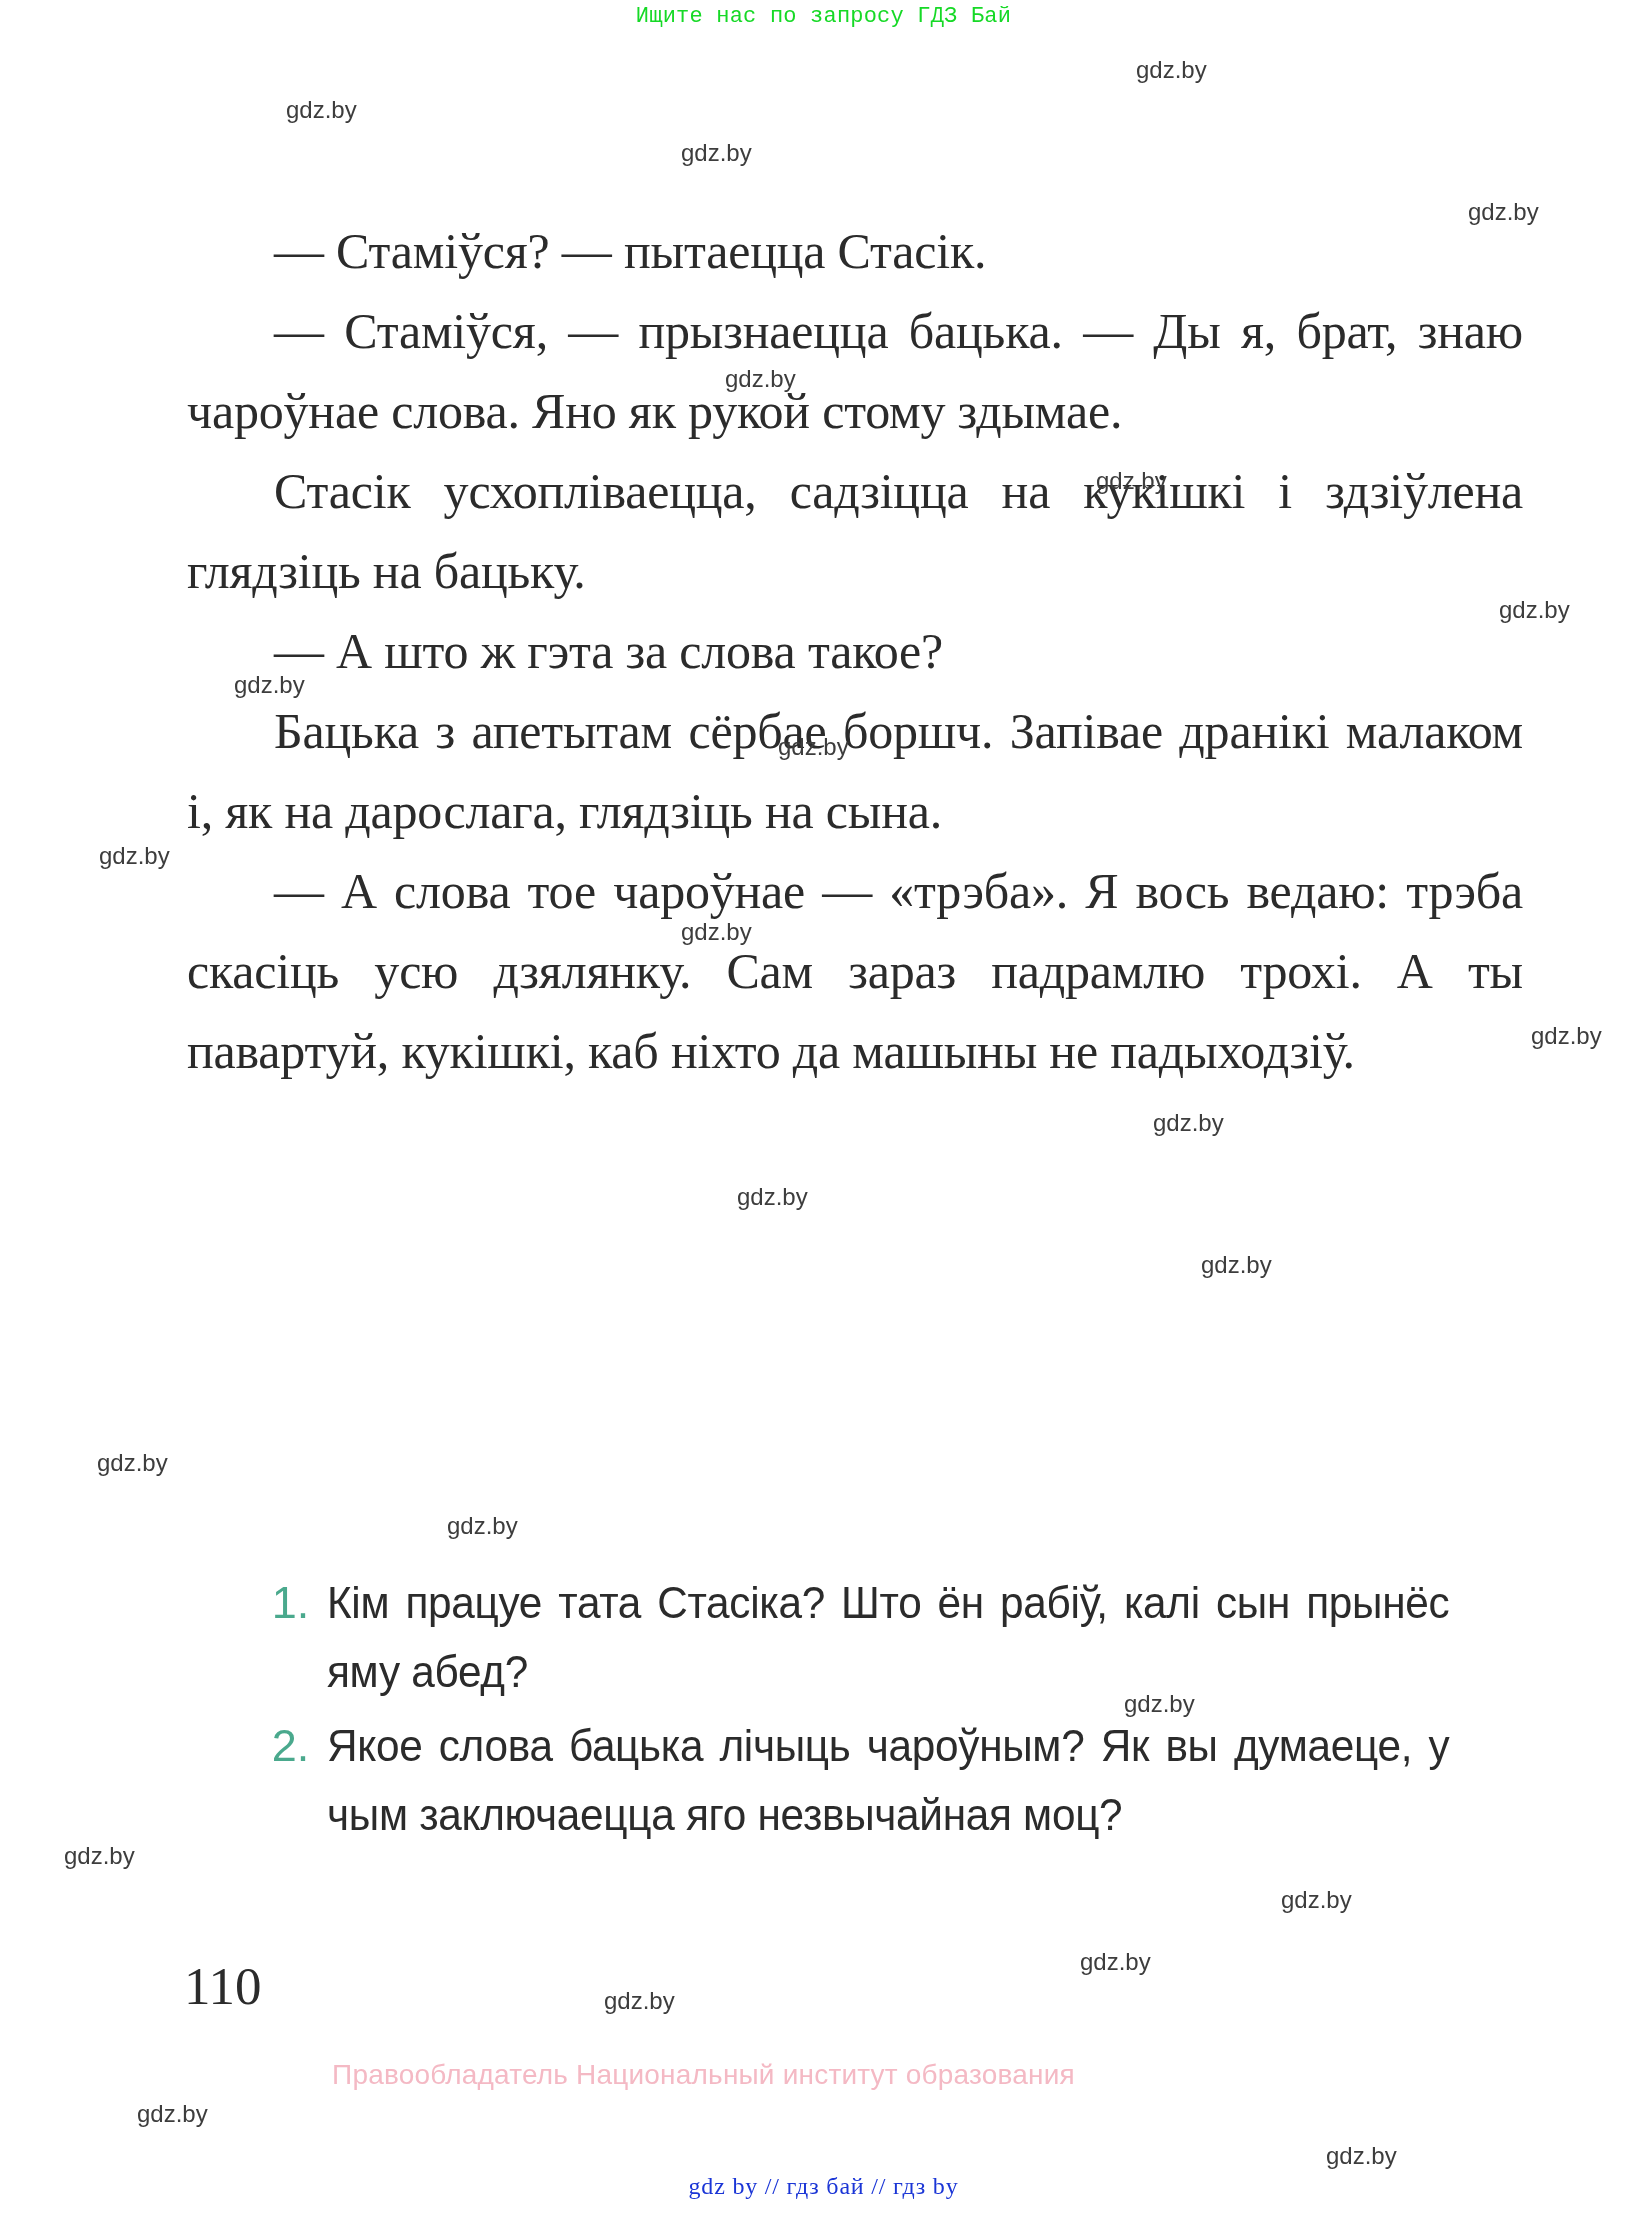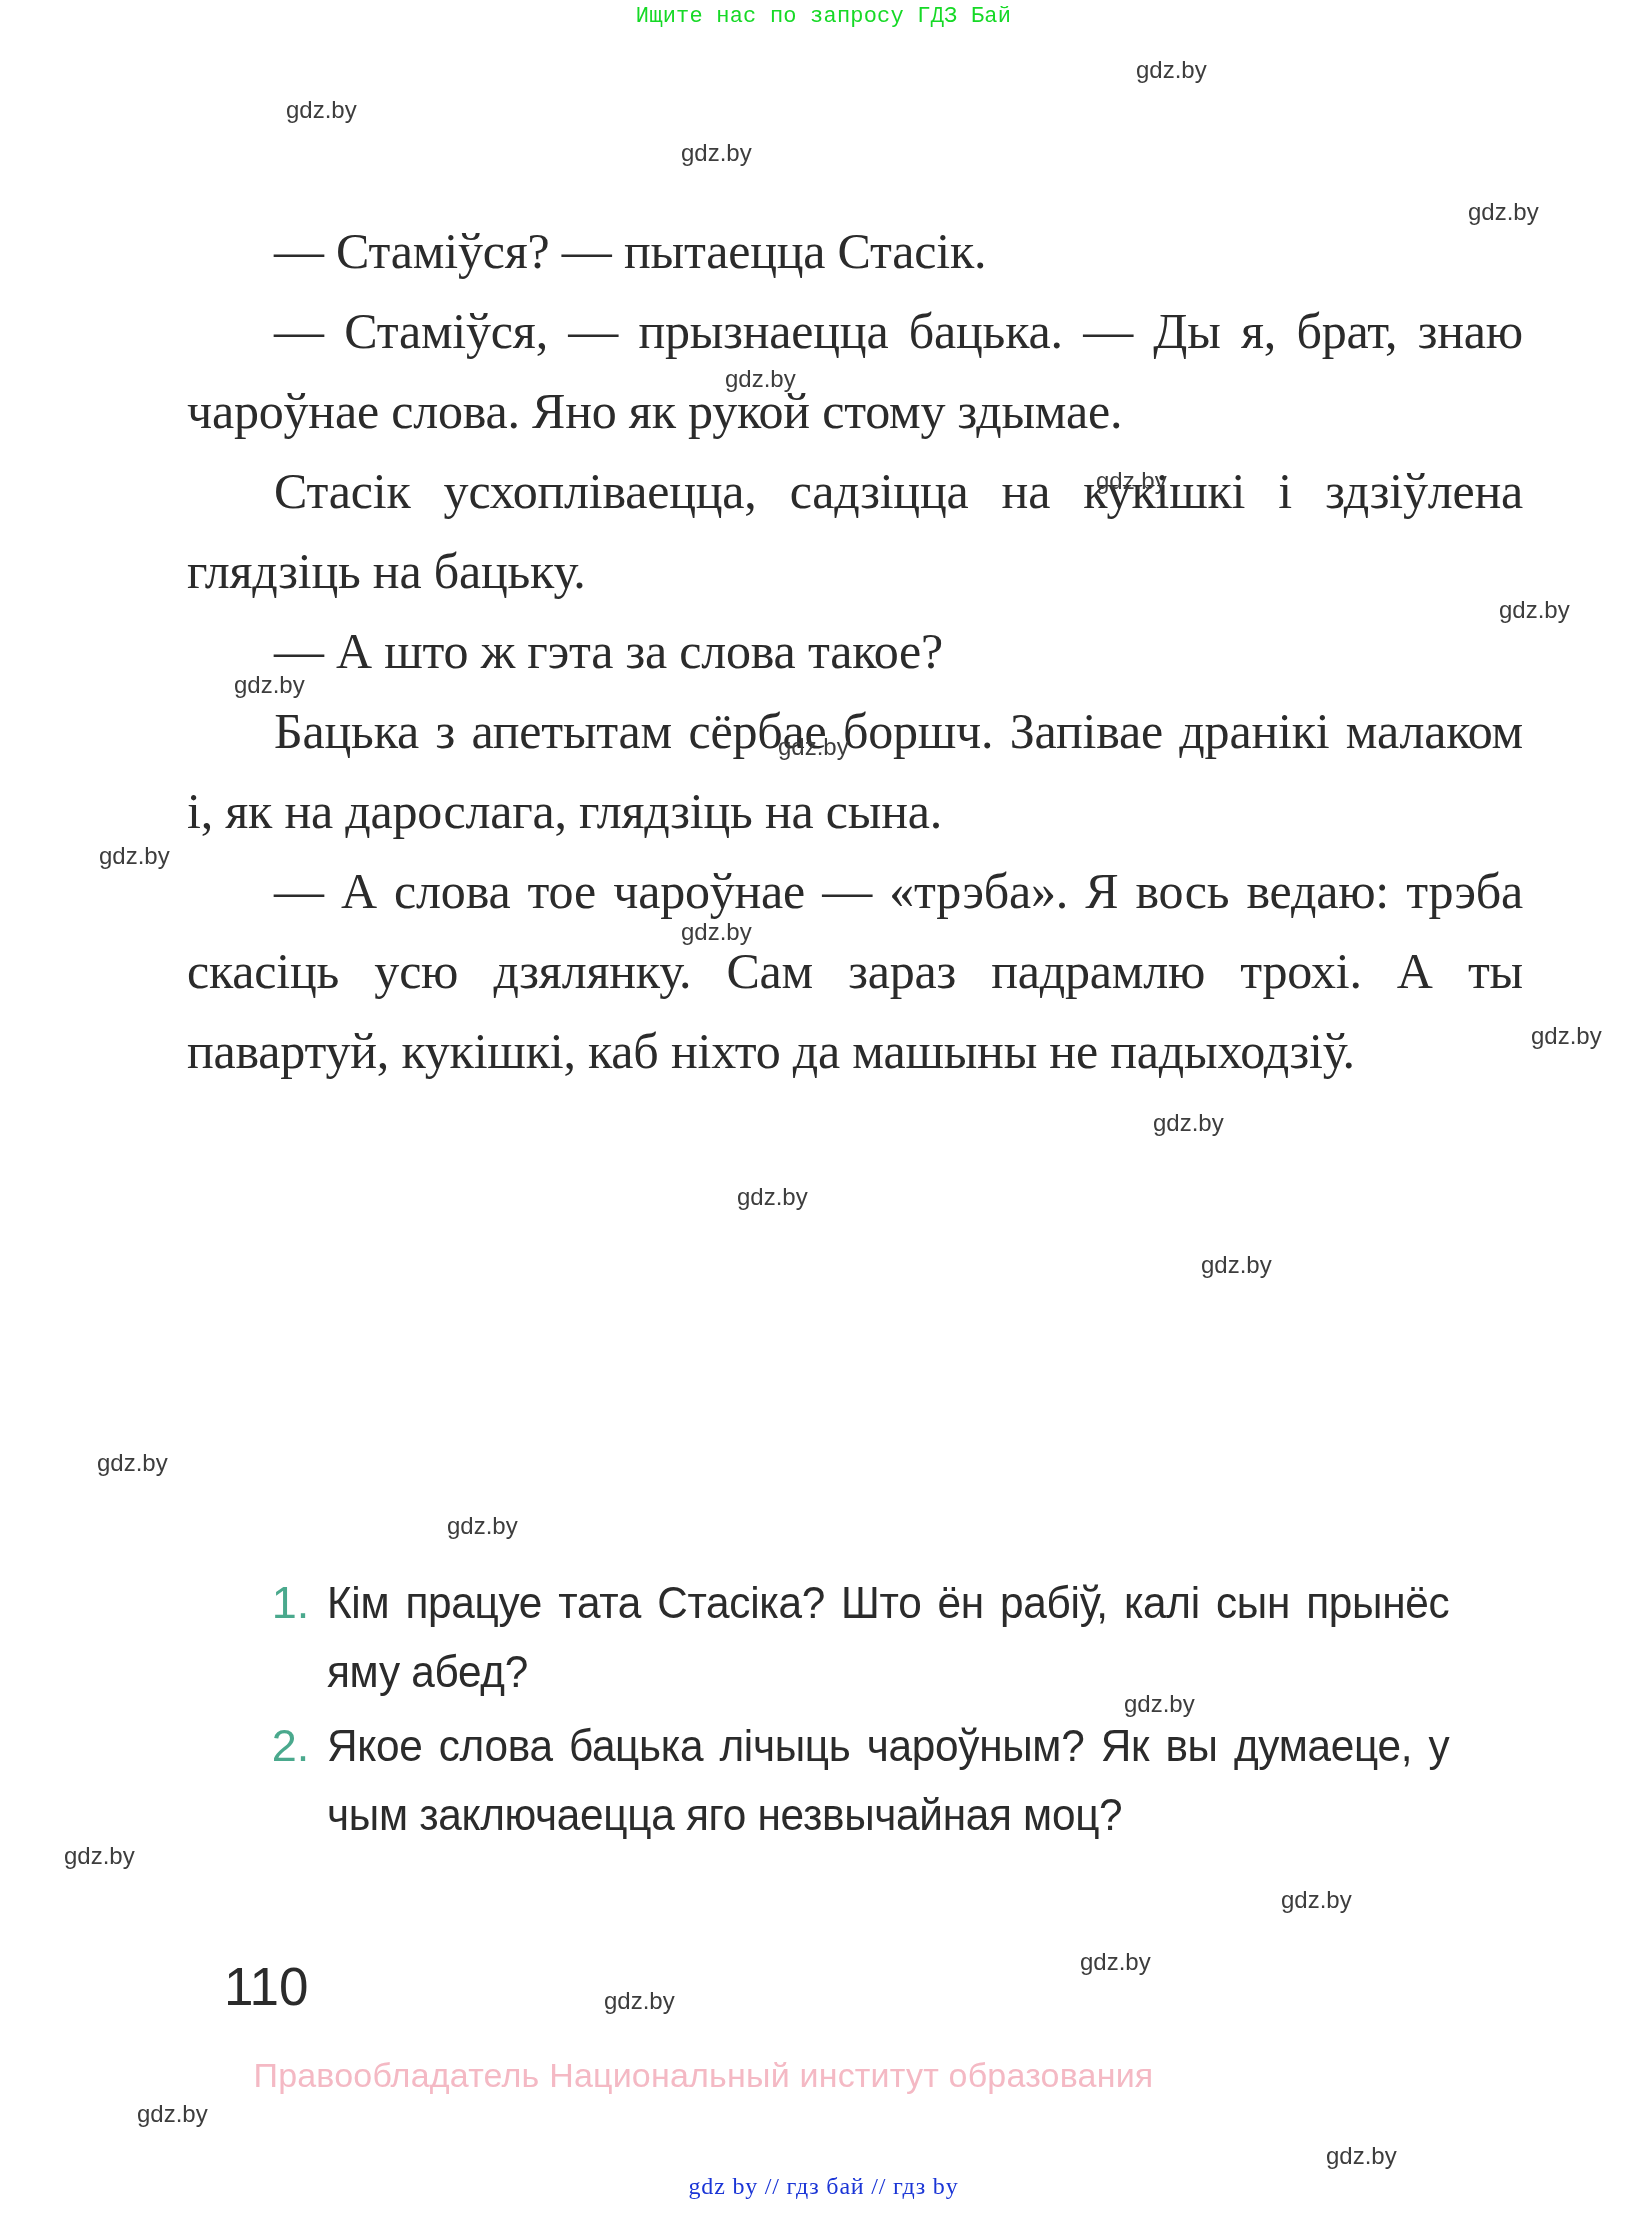--- a/index.html
+++ b/index.html
@@ -97,37 +97,36 @@
     transform: scaleX(0.94);
     transform-origin: left top;
     width: 106.4%;
   }
 
   
   .page-number {
     position: absolute;
     left: 184px;
     top: 1960px;
-    font-family: Liberation Sans, sans-serif;
+    font-family: Liberation Serif, serif;
     font-size: 53px;
     line-height: 53px;
     color: #2b2b2b;
-    margin-left: 40px;
   }
 
   
   .copyright-line {
     position: absolute;
     left: 0;
     top: 2054px;
     width: 1407px;
     text-align: center;
     color: #f4b9c4;
     font-family: "Liberation Sans", "DejaVu Sans", sans-serif;
-    font-size: 34px;
+    font-size: 28px;
     line-height: 42px;
     letter-spacing: 0.2px;
     white-space: nowrap;
   }
 
   
   .site-footer {
     position: absolute;
     left: 0;
     top: 2170px;

